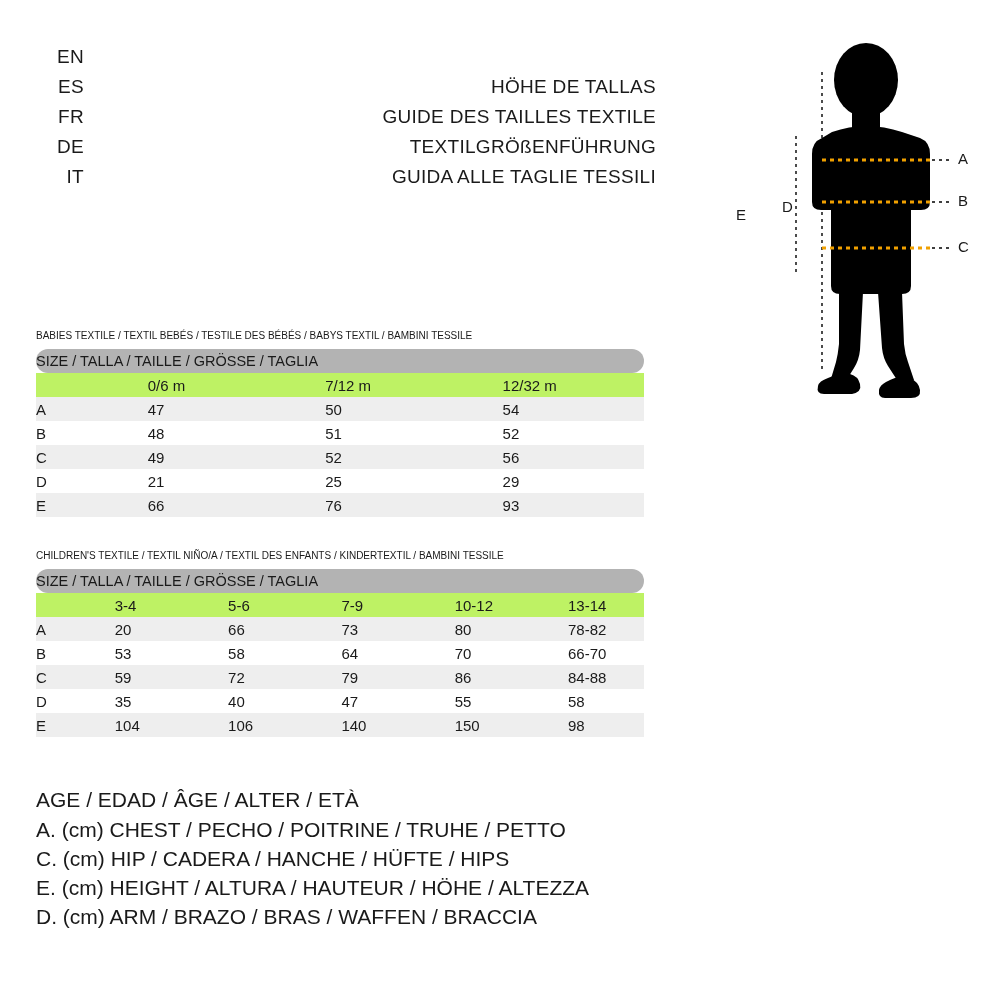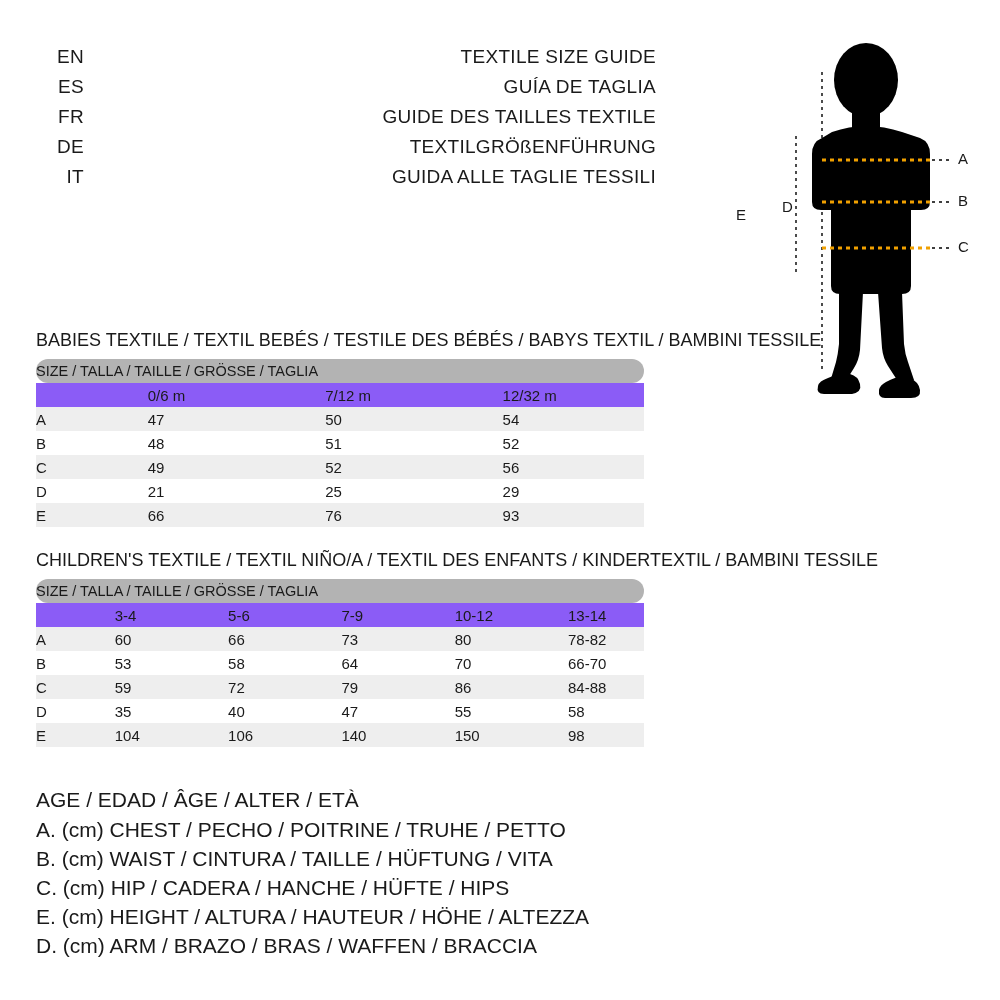--- a/index.html
+++ b/index.html
@@ -51,21 +51,21 @@
   
   .table-block {
     position: absolute;
     left: 36px;
     width: 608px;
   }
   #babies-block { top: 330px; }
   #children-block { top: 550px; }
 
   .table-caption {
-    font-size: 18px;
+    font-size: 10px;
     color: #1a1a1a;
     margin-bottom: 8px;
     white-space: nowrap;
   }
   table.size-table {
     border-collapse: collapse;
     width: 608px;
     font-size: 15px;
   }
   table.size-table td, table.size-table th {
@@ -73,21 +73,21 @@
     height: 24px;
     font-weight: normal;
     text-align: left;
   }
   .hdr-row td {
     background: #b3b3b3;
     font-size: 14.5px;
     padding-left: 6px;
     border-radius: 12px;
   }
-  .sub-row td { background: #8b5cf6; }
+  .sub-row td { background: #bef264; }
   .row-shade td { background: #eeeeee; }
   .row-plain td { background: #ffffff; }
 
   .col-label { width: 64px; padding-left: 6px; }
   .val-cell { text-align: left; }
 
   .babies .val-cell { width: 114px; padding-left: 36px; }
   .children .val-cell { width: 112px; padding-left: 36px; }
 
   
@@ -100,25 +100,24 @@
   }
   #legend .legend-line { height: 29px; white-space: nowrap; }
   #legend .legend-title { height: 30px; }
 </style>
 </head>
 <body>
 
 <div id="lang-block">
   <div class="lang-row">
     <span class="lang-code">EN</span>
-    <span class="lang-title">TEXTILE SIZE GUIDE</span>
   </div>
   <div class="lang-row">
     <span class="lang-code">ES</span>
-    <span class="lang-title">GUÍA DE TAGLIA</span>
+    <span class="lang-title">HÖHE DE TALLAS</span>
   </div>
   <div class="lang-row">
     <span class="lang-code">FR</span>
     <span class="lang-title">GUIDE DES TAILLES TEXTILE</span>
   </div>
   <div class="lang-row">
     <span class="lang-code">DE</span>
     <span class="lang-title">TEXTILGRÖßENFÜHRUNG</span>
   </div>
   <div class="lang-row">
@@ -222,21 +221,21 @@
       <tr class="sub-row">
         <td class="col-label"></td>
         <td class="val-cell">3-4</td>
         <td class="val-cell">5-6</td>
         <td class="val-cell">7-9</td>
         <td class="val-cell">10-12</td>
         <td class="val-cell">13-14</td>
       </tr>
       <tr class="row-shade">
         <td class="col-label">A</td>
-        <td class="val-cell">60</td>
+        <td class="val-cell">20</td>
         <td class="val-cell">66</td>
         <td class="val-cell">73</td>
         <td class="val-cell">80</td>
         <td class="val-cell">78-82</td>
       </tr>
       <tr class="row-plain">
         <td class="col-label">B</td>
         <td class="val-cell">53</td>
         <td class="val-cell">58</td>
         <td class="val-cell">64</td>
@@ -267,17 +266,16 @@
         <td class="val-cell">150</td>
         <td class="val-cell">98</td>
       </tr>
     </tbody>
   </table>
 </div>
 
 <div id="legend">
   <div class="legend-title">AGE / EDAD / ÂGE / ALTER / ETÀ</div>
   <div class="legend-line">A. (cm) CHEST / PECHO / POITRINE / TRUHE / PETTO</div>
-  <div class="legend-line">B. (cm) WAIST / CINTURA / TAILLE / HÜFTUNG / VITA</div>
   <div class="legend-line">C. (cm) HIP / CADERA / HANCHE / HÜFTE / HIPS</div>
   <div class="legend-line">E. (cm) HEIGHT / ALTURA / HAUTEUR / HÖHE / ALTEZZA</div>
   <div class="legend-line">D. (cm) ARM / BRAZO / BRAS / WAFFEN / BRACCIA</div>
 </div>
 
 </body></html>

